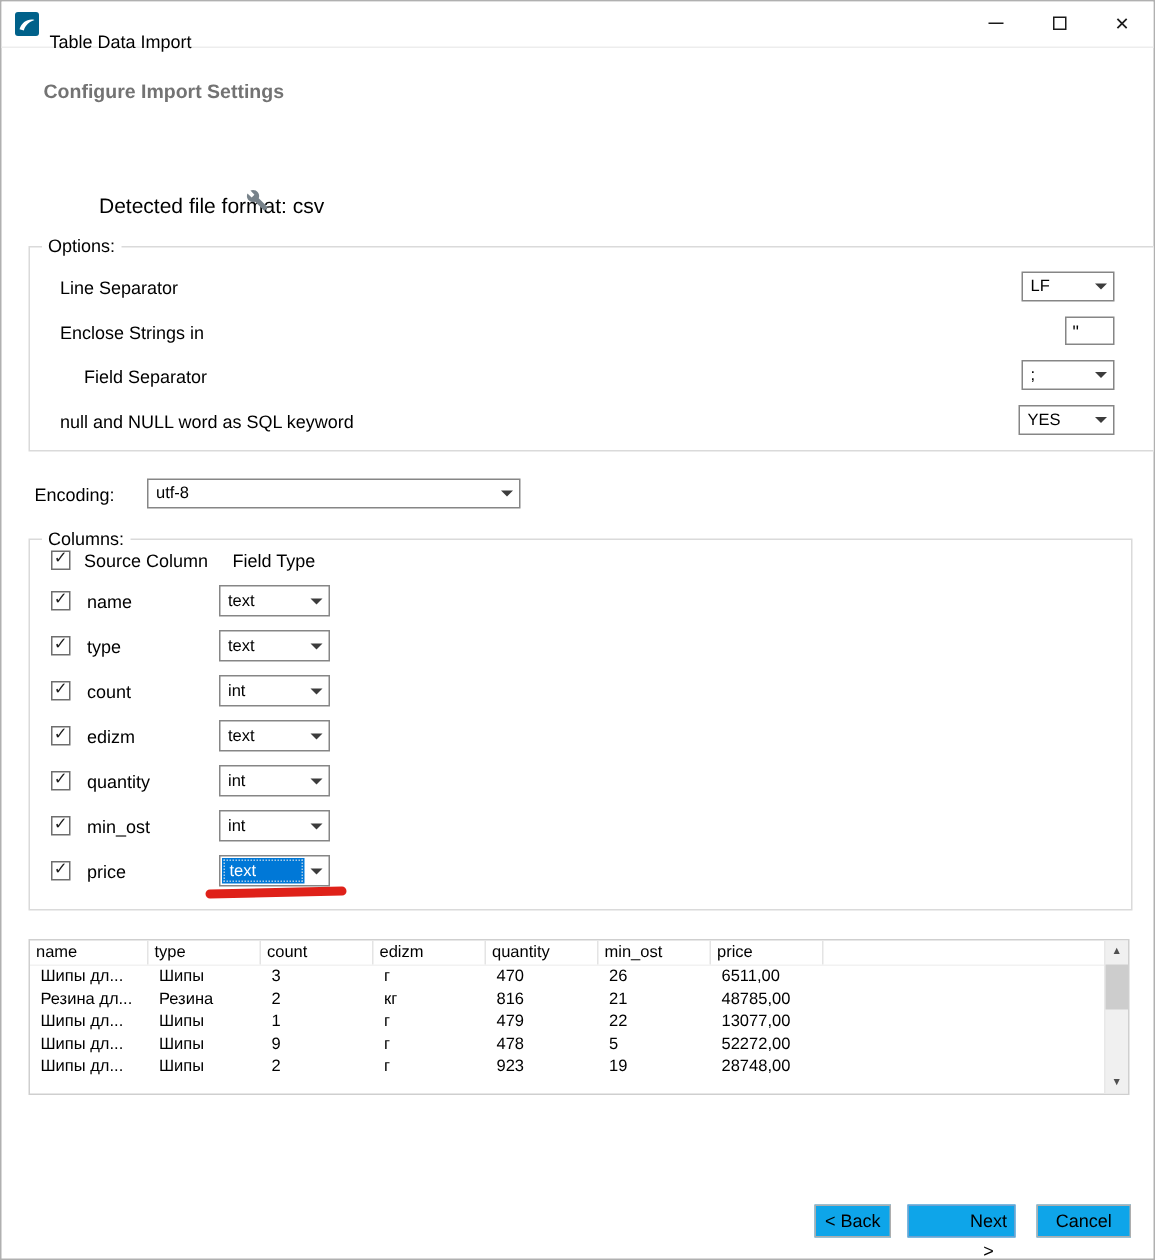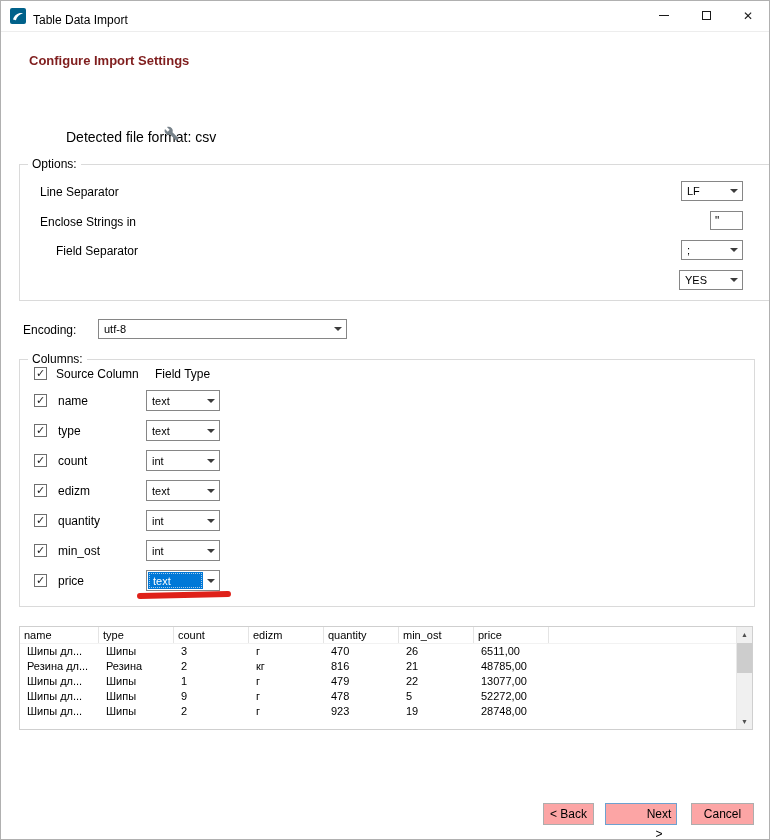--- a/index.html
+++ b/index.html
@@ -2,27 +2,27 @@
 <html><head>
 <meta charset="utf-8">
 <style>
   html,body{margin:0;padding:0;background:#cfcfcf;}
   body{font-family:"Liberation Sans","DejaVu Sans",sans-serif;font-size:12px;color:#000;}
   .window{position:relative;width:770px;height:840px;background:#fff;border:1px solid #b0b0b0;box-sizing:border-box;overflow:hidden;margin:0 auto;}
 
   
   .titlebar{position:absolute;left:0;top:0;width:100%;height:30px;background:#fff;border-bottom:1px solid #ededed;}
   .app-icon{position:absolute;left:9px;top:7px;width:16px;height:16px;}
-  .window-title{position:absolute;left:32px;top:12px;font-size:12px;white-space:nowrap;}
+  .window-title{position:absolute;left:32px;top:20px;font-size:12px;white-space:nowrap;}
   .tb-btn{position:absolute;top:0;width:42px;height:29px;display:flex;align-items:center;justify-content:center;color:#1a1a1a;cursor:default;}
   .tb-btn.min span{display:block;width:10px;height:1px;background:#1a1a1a;}
   .tb-btn.max span{display:block;width:9px;height:9px;border:1px solid #1a1a1a;box-sizing:border-box;}
   .tb-btn.close{font-size:12px;}
 
-  .page-title{position:absolute;left:28px;top:52px;font-size:13px;font-weight:bold;color:#7f1d1d;}
+  .page-title{position:absolute;left:28px;top:52px;font-size:13px;font-weight:bold;color:#737373;}
 
   .detected{position:absolute;left:28px;top:128px;font-size:14px;margin-left:37px;}
   .wrench{position:absolute;left:163px;top:125px;width:15px;height:15px;cursor:pointer;}
 
   
   .group{position:absolute;border:1px solid #dadada;background:#fff;}
   .group .legend{position:absolute;top:-8px;left:8px;background:#fff;padding:0 4px;font-size:12px;white-space:nowrap;}
 
   .label{position:absolute;white-space:nowrap;font-size:12px;}
 
@@ -50,21 +50,21 @@
   .pheader span.blank{border-right:none;}
   .prow{height:15px;line-height:15px;}
   .prow span{padding-left:7px;overflow:hidden;white-space:nowrap;}
   .vscroll{position:absolute;top:0;right:0;width:16px;height:102px;background:#f0f0f0;border-left:1px solid #e8e8e8;box-sizing:border-box;}
   .varrow{position:absolute;left:0;width:15px;height:15px;font-size:7px;color:#505050;text-align:center;line-height:15px;cursor:default;}
   .varrow.up{top:0;}
   .varrow.down{bottom:0;}
   .vthumb{position:absolute;left:0;top:16px;width:15px;height:30px;background:#cdcdcd;}
 
   
-  .btn-std{position:absolute;background:#fca5a5;border:1px solid #adadad;font-size:12px;text-align:center;line-height:20px;box-sizing:border-box;cursor:default;}
+  .btn-std{position:absolute;background:#0ea5e9;border:1px solid #adadad;font-size:12px;text-align:center;line-height:20px;box-sizing:border-box;cursor:default;}
   .btn-std.default{border-color:#6da1cf;}
 </style>
 </head>
 <body>
 
 <div class="window">
 
   <div class="titlebar">
     <svg class="app-icon" viewBox="0 0 16 16">
       <rect width="16" height="16" rx="2" fill="#00618a"></rect>
@@ -106,20 +106,21 @@
     </div>
 
     <div class="label" style="left:36px;top:79px;">Field Separator</div>
     <div class="combo" style="left:661px;top:75px;width:62px;height:20px;">
       <span class="val">;</span>
       <span class="btn">
           <i></i>
         </span>
     </div>
 
+    <div class="label" style="left:20px;top:109px;">null and NULL word as SQL keyword</div>
     <div class="combo" style="left:659px;top:105px;width:64px;height:20px;">
       <span class="val">YES</span>
       <span class="btn">
           <i></i>
         </span>
     </div>
   </div>
 
   <div class="label" style="left:22px;top:322px;">Encoding:</div>
   <div class="combo" style="left:97px;top:318px;width:249px;height:20px;">

